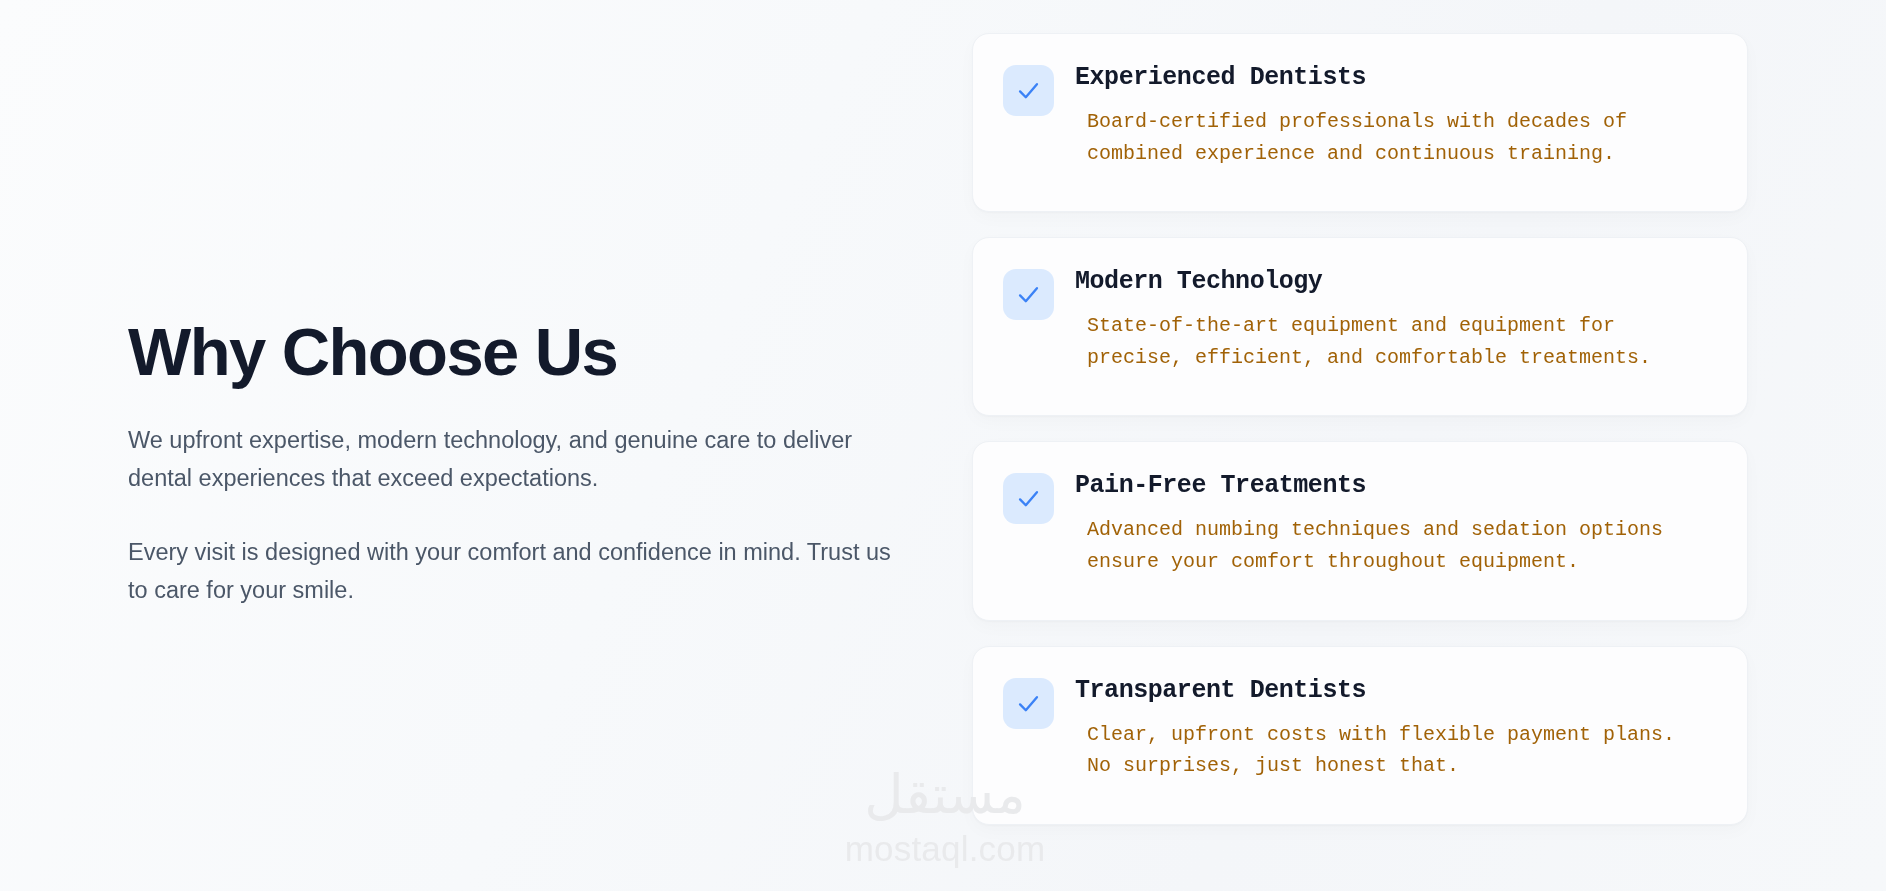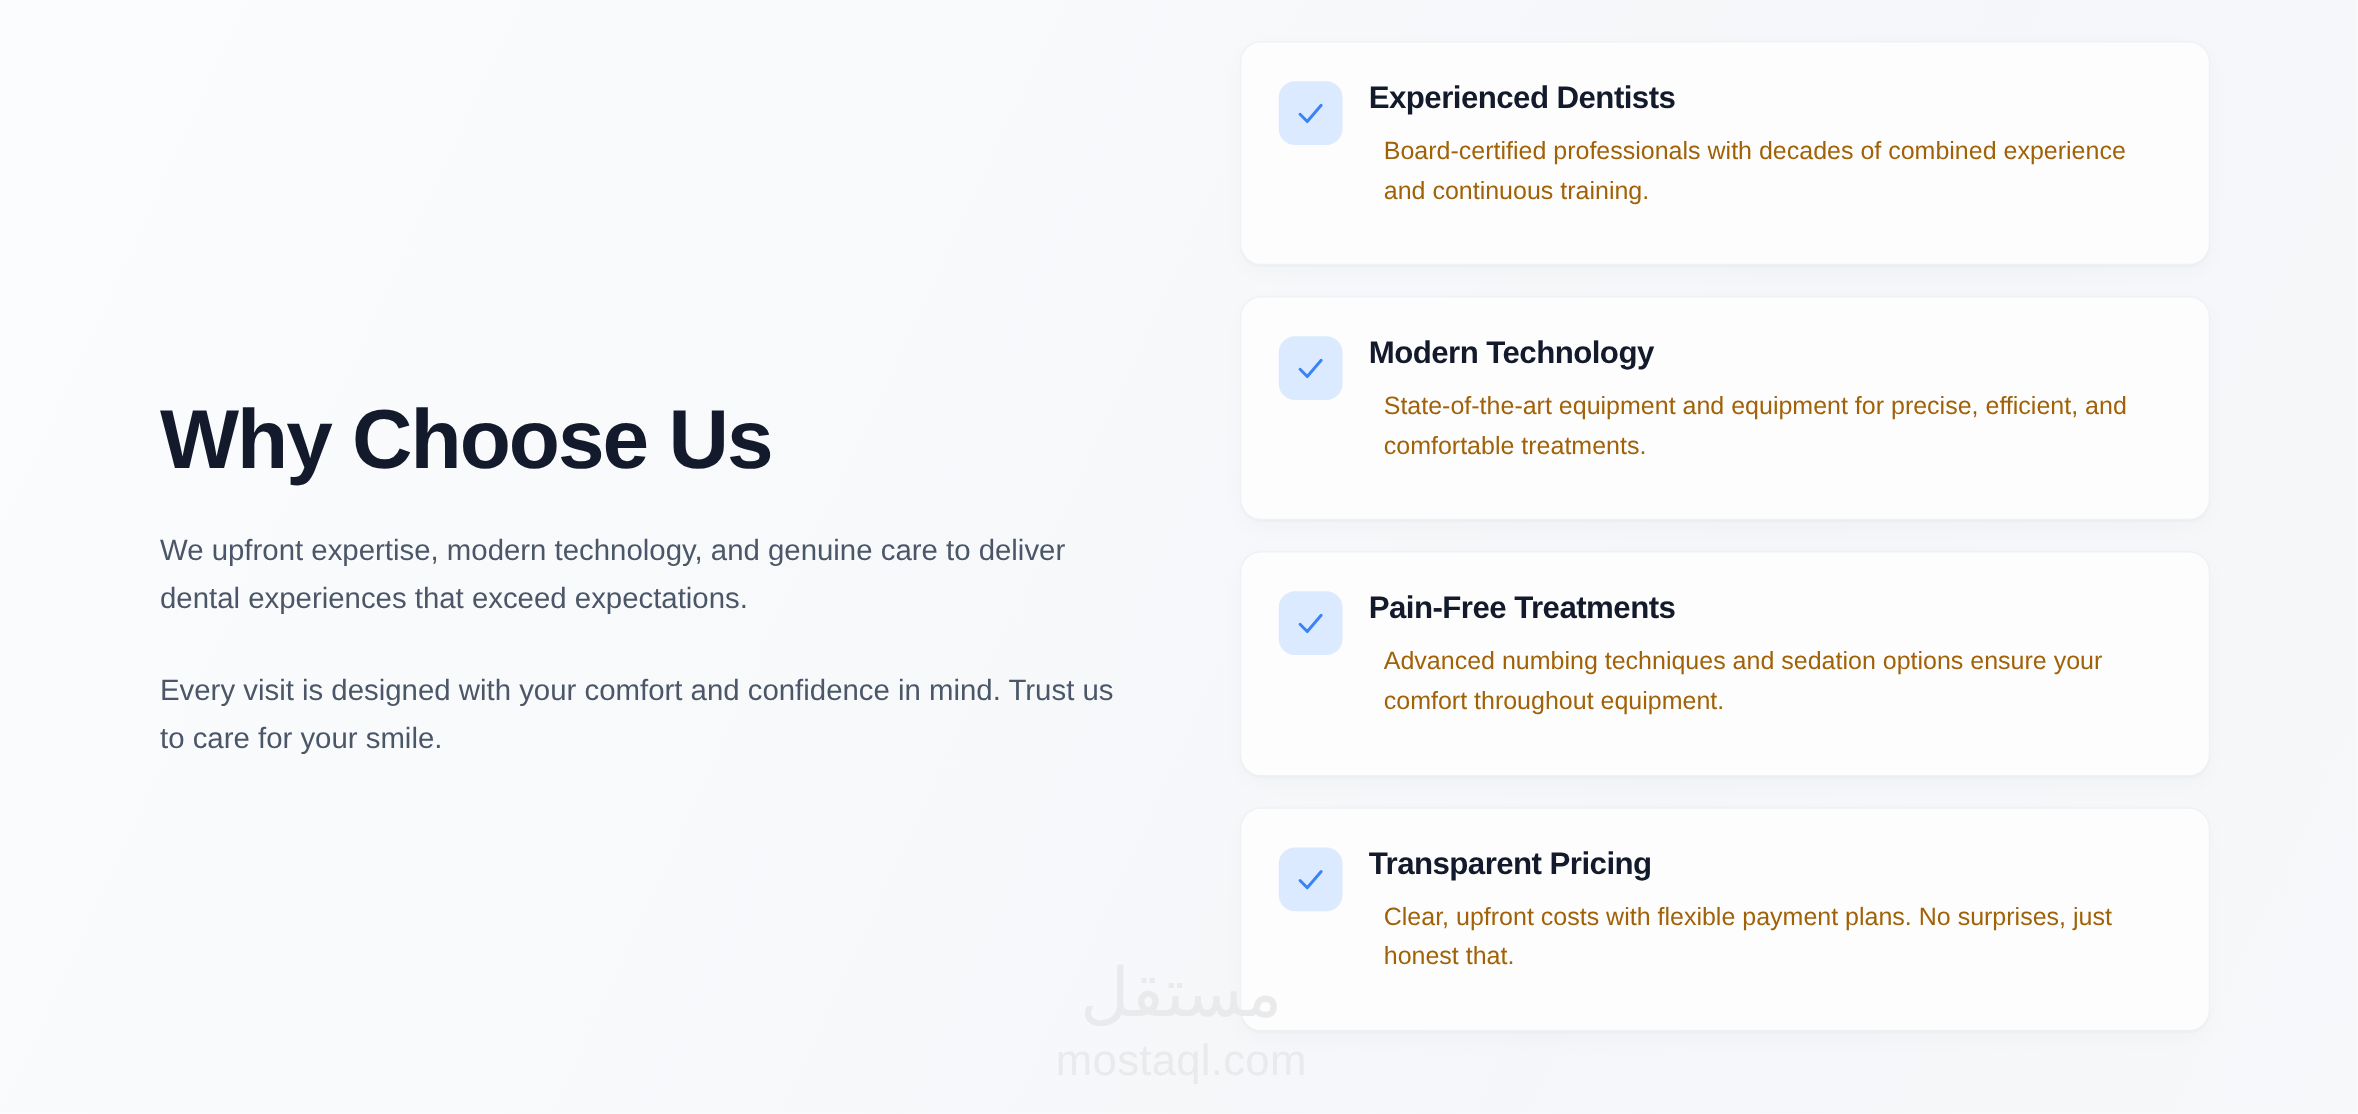--- a/index.html
+++ b/index.html
@@ -59,26 +59,27 @@
     font-weight: 400;
   }
 
   .lead-paragraph + .lead-paragraph {
     margin-top: 36px;
   }
 
   
   .cards-col {
     position: absolute;
-    left: 992px;
+    left: 972px;
     top: 33px;
     width: 776px;
     display: flex;
     flex-direction: column;
     gap: 25px;
+    font-family: Liberation Mono, monospace;
   }
 
   .feature-card {
     background: #fdfdfe;
     border: 1px solid #eef1f5;
     border-radius: 17px;
     box-shadow: 0 1px 2px rgba(15, 23, 42, 0.025),
                 0 6px 18px rgba(15, 23, 42, 0.022);
     padding: 28px 30px 30px 30px;
     display: flex;
@@ -209,21 +210,21 @@
       </div>
     </div>
 
     <div class="feature-card">
       <span class="check-badge">
         <svg width="27" height="27" viewBox="0 0 24 24" fill="none" stroke="#3b82f6" stroke-width="2.1" stroke-linecap="round" stroke-linejoin="round">
           <polyline points="4.5,12.8 9.6,18 19.5,6.4"></polyline>
         </svg>
       </span>
       <div class="card-body">
-        <h2 class="card-title">Transparent Pricing</h2>
+        <h2 class="card-title">Transparent Dentists</h2>
         <p class="card-desc">Clear, upfront costs with flexible payment plans. No surprises, just honest that.</p>
       </div>
     </div>
 
   </div>
 
   <div class="watermark">
     <div class="watermark-arabic">مستقل</div>
     <div class="watermark-domain">mostaql.com</div>
   </div>

